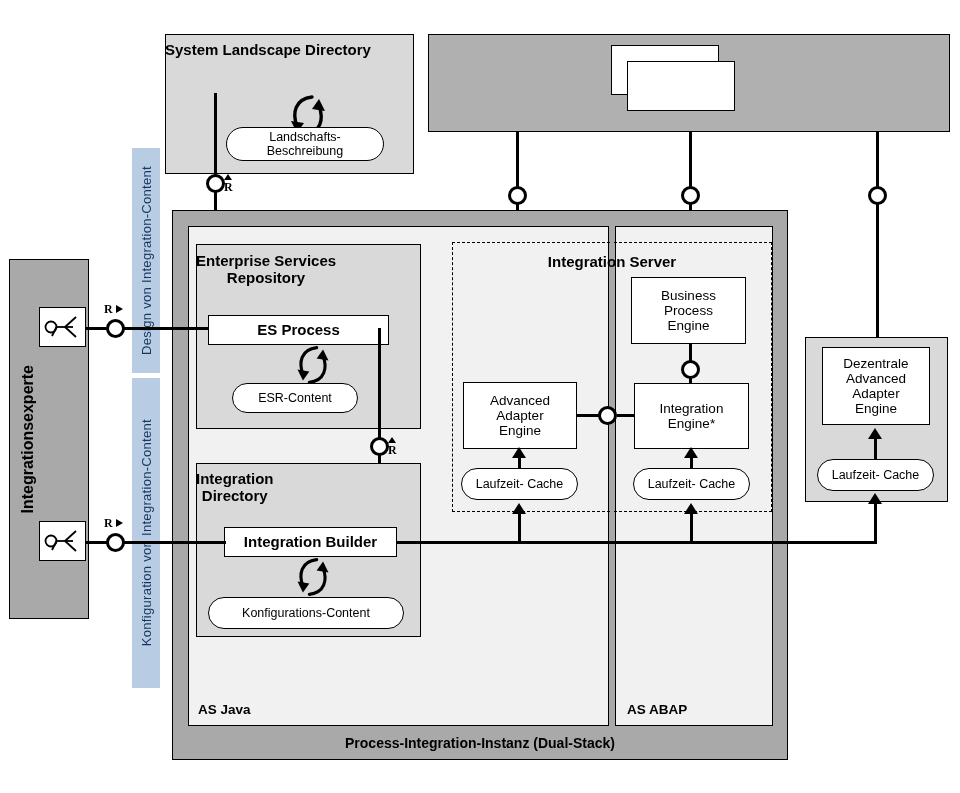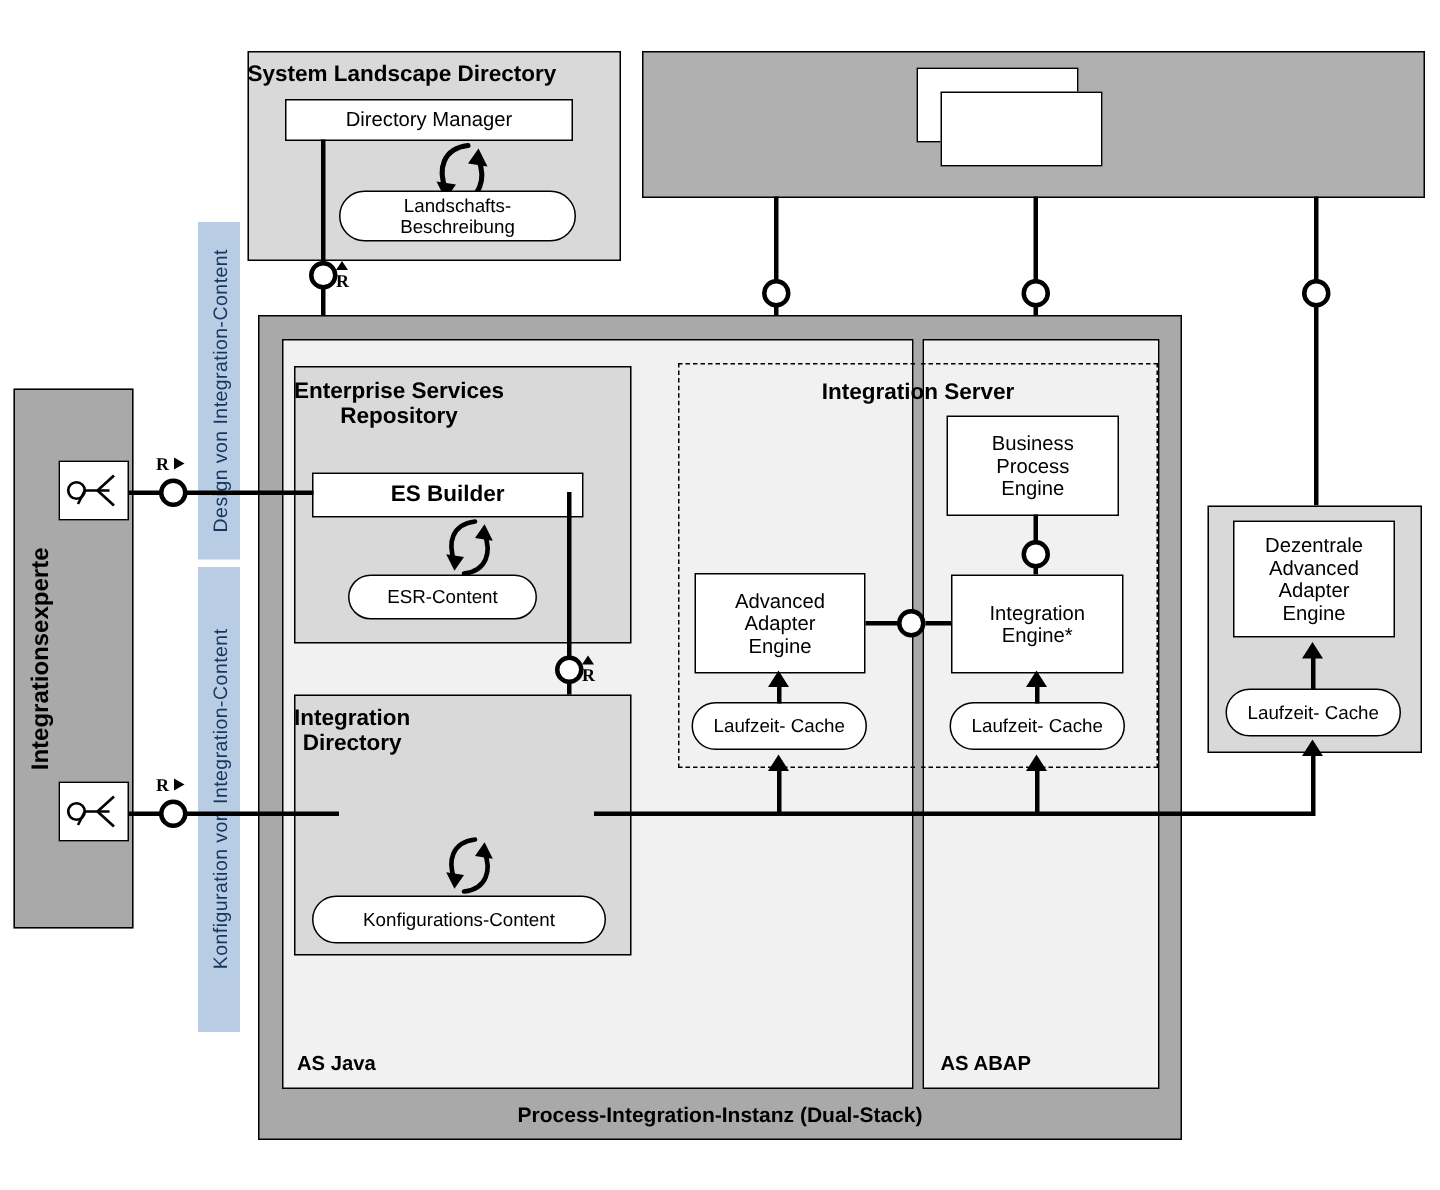--- a/index.html
+++ b/index.html
@@ -121,23 +121,20 @@
     <span>Design von Integration-Content</span>
   </div>
   <div class="abs band" style="left:132px;top:378px;width:28px;height:310px;">
     <span>Konfiguration von Integration-Content</span>
   </div>
 
   <div class="abs panel-gray" style="left:165px;top:34px;width:249px;height:140px;"></div>
   <div class="abs ctr-top" style="left:165px;top:41px;width:249px;height:22px;">
     <span class="t-title">System Landscape Directory</span>
   </div>
-  <div class="abs white-box ctr" style="left:190px;top:66px;width:192px;height:28px;">
-    <span class="t-plain">Directory Manager</span>
-  </div>
 
   <div class="abs ln-v" style="left:214px;top:93px;width:3px;height:90px;"></div>
   <div class="abs ln-v" style="left:214px;top:192px;width:3px;height:26px;"></div>
   <div class="abs conn" style="left:206px;top:174px;"></div>
   <div class="abs rmark-up" style="left:224px;top:174px;">
     <span class="tri"></span>
       <span class="rl">R</span>
   </div>
 
   <div class="abs" style="left:281px;top:93px;">
@@ -188,21 +185,21 @@
     <span class="t-footer">Process-Integration-Instanz (Dual-Stack)</span>
   </div>
 
   <div class="abs panel-gray" style="left:196px;top:244px;width:225px;height:185px;"></div>
   <div class="abs ctr-top" style="left:196px;top:252px;width:225px;height:44px;">
     <span class="t-head">
       <span>Enterprise Services</span><br><span>Repository</span>
     </span>
   </div>
   <div class="abs white-box ctr" style="left:208px;top:315px;width:181px;height:30px;">
-    <span class="t-box">ES Builder</span>
+    <span class="t-box">ES Process</span>
   </div>
   <div class="abs" style="left:288px;top:344px;">
     <svg width="50" height="42" viewBox="0 0 54 46">
       <g fill="none" stroke="#000" stroke-width="3.4" stroke-linecap="round">
         <path d="M31 4 C 14 6, 11 20, 16 33"></path>
         <path d="M23 42 C 40 40, 43 26, 38 13"></path>
       </g>
       <polygon points="16,40 10,28 23,30" fill="#000"></polygon>
       <polygon points="38,6 44,18 31,16" fill="#000"></polygon>
     </svg>
@@ -224,20 +221,23 @@
   <div class="abs rmark-right" style="left:104px;top:303px;">
     <span class="rl">R</span>
       <span class="tri"></span>
   </div>
 
   <div class="abs panel-gray" style="left:196px;top:463px;width:225px;height:174px;"></div>
   <div class="abs ctr-top" style="left:196px;top:470px;width:225px;height:44px;">
     <span class="t-head">
       <span>Integration</span><br><span>Directory</span>
     </span>
+  </div>
+  <div class="abs white-box ctr" style="left:224px;top:527px;width:173px;height:30px;">
+    <span class="t-box">Integration Builder</span>
   </div>
   <div class="abs" style="left:288px;top:556px;">
     <svg width="50" height="42" viewBox="0 0 54 46">
       <g fill="none" stroke="#000" stroke-width="3.4" stroke-linecap="round">
         <path d="M31 4 C 14 6, 11 20, 16 33"></path>
         <path d="M23 42 C 40 40, 43 26, 38 13"></path>
       </g>
       <polygon points="16,40 10,28 23,30" fill="#000"></polygon>
       <polygon points="38,6 44,18 31,16" fill="#000"></polygon>
     </svg>

